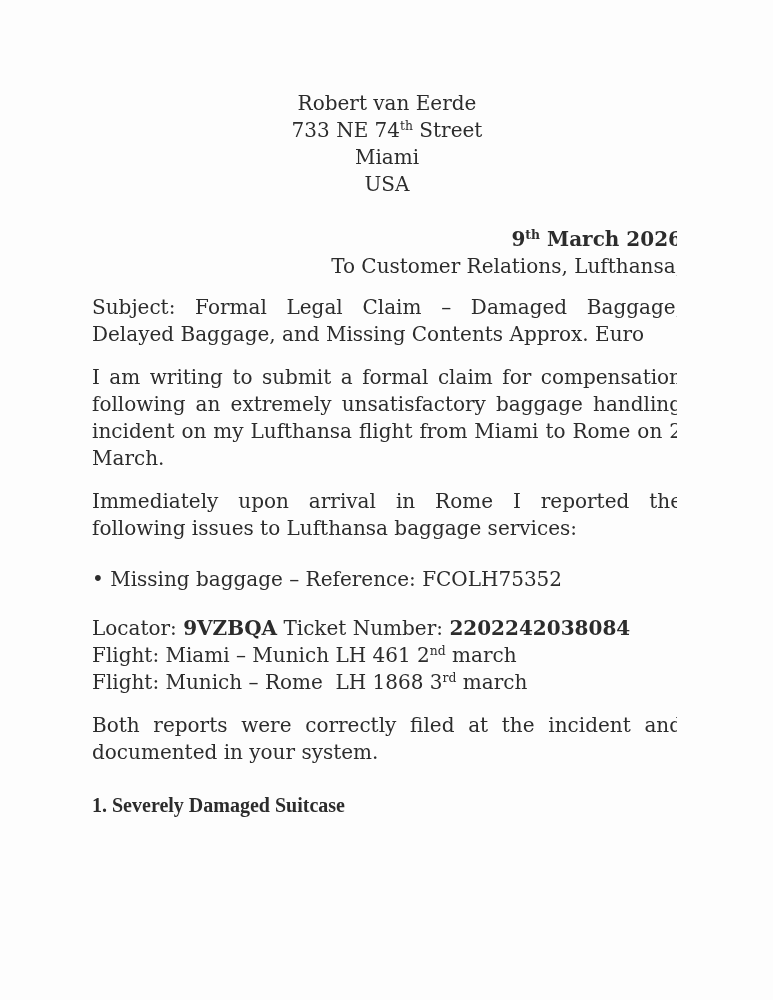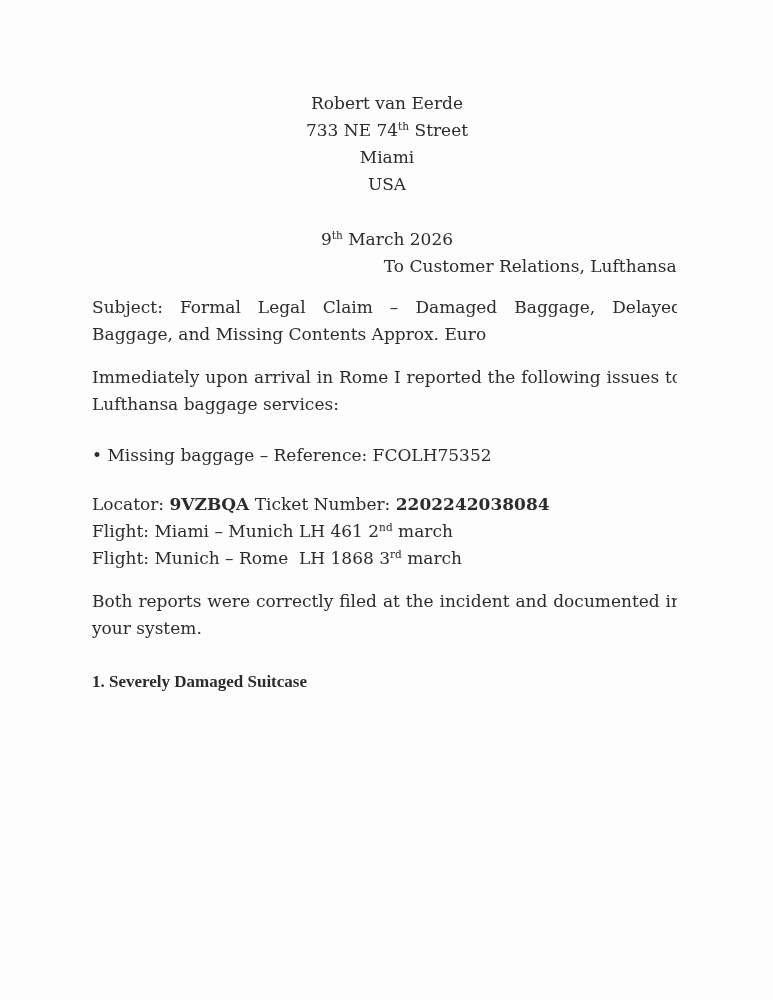--- a/index.html
+++ b/index.html
@@ -7,37 +7,38 @@
     padding: 0;
     background: #fdfdfd;
   }
   .page {
     position: relative;
     width: 677px;
     height: 1000px;
     background: #fdfdfd;
     color: #2c2c2c;
     font-family: "DejaVu Serif", "Liberation Serif", serif;
-    font-size: 17px;
+    font-size: 20px;
     line-height: 27px;
     box-sizing: border-box;
     overflow: hidden;
   }
   .content {
     position: absolute;
     left: 92px;
     top: 90px;
     width: 590px;
   }
   .sender {
     text-align: center;
     margin-bottom: 28px;
   }
   .date-line {
-    text-align: center;
+    text-align: right;
+    font-weight: bold;
   }
   .salutation {
     text-align: right;
   }
   .subject {
     font-weight: normal;
     text-align: justify;
     margin-top: 14px;
   }
   p.body-par {
@@ -82,20 +83,21 @@
       <div>Miami</div>
       <div>USA</div>
     </div>
 
     <div class="date-line"><span>9</span><sup>th</sup><span> March 2026</span></div>
 
     <div class="salutation">To Customer Relations, Lufthansa,</div>
 
     <div class="subject">Subject: Formal Legal Claim – Damaged Baggage, Delayed Baggage, and Missing Contents Approx. Euro</div>
 
+    <p class="body-par">I am writing to submit a formal claim for compensation following an extremely unsatisfactory baggage handling incident on my Lufthansa flight from Miami to Rome on 2 March.</p>
 
     <p class="body-par gap-lg">Immediately upon arrival in Rome I reported the following issues to Lufthansa baggage services:</p>
 
     <div class="bullets">
       <div>• Missing baggage – Reference: FCOLH75352</div>
     </div>
 
     <div class="booking">
       <div><span>Locator: </span><span class="b">9VZBQA</span><span> Ticket Number: </span><span class="b">2202242038084</span></div>
       <div><span>Flight: Miami – Munich LH 461 2</span><sup>nd</sup><span> march</span></div>

